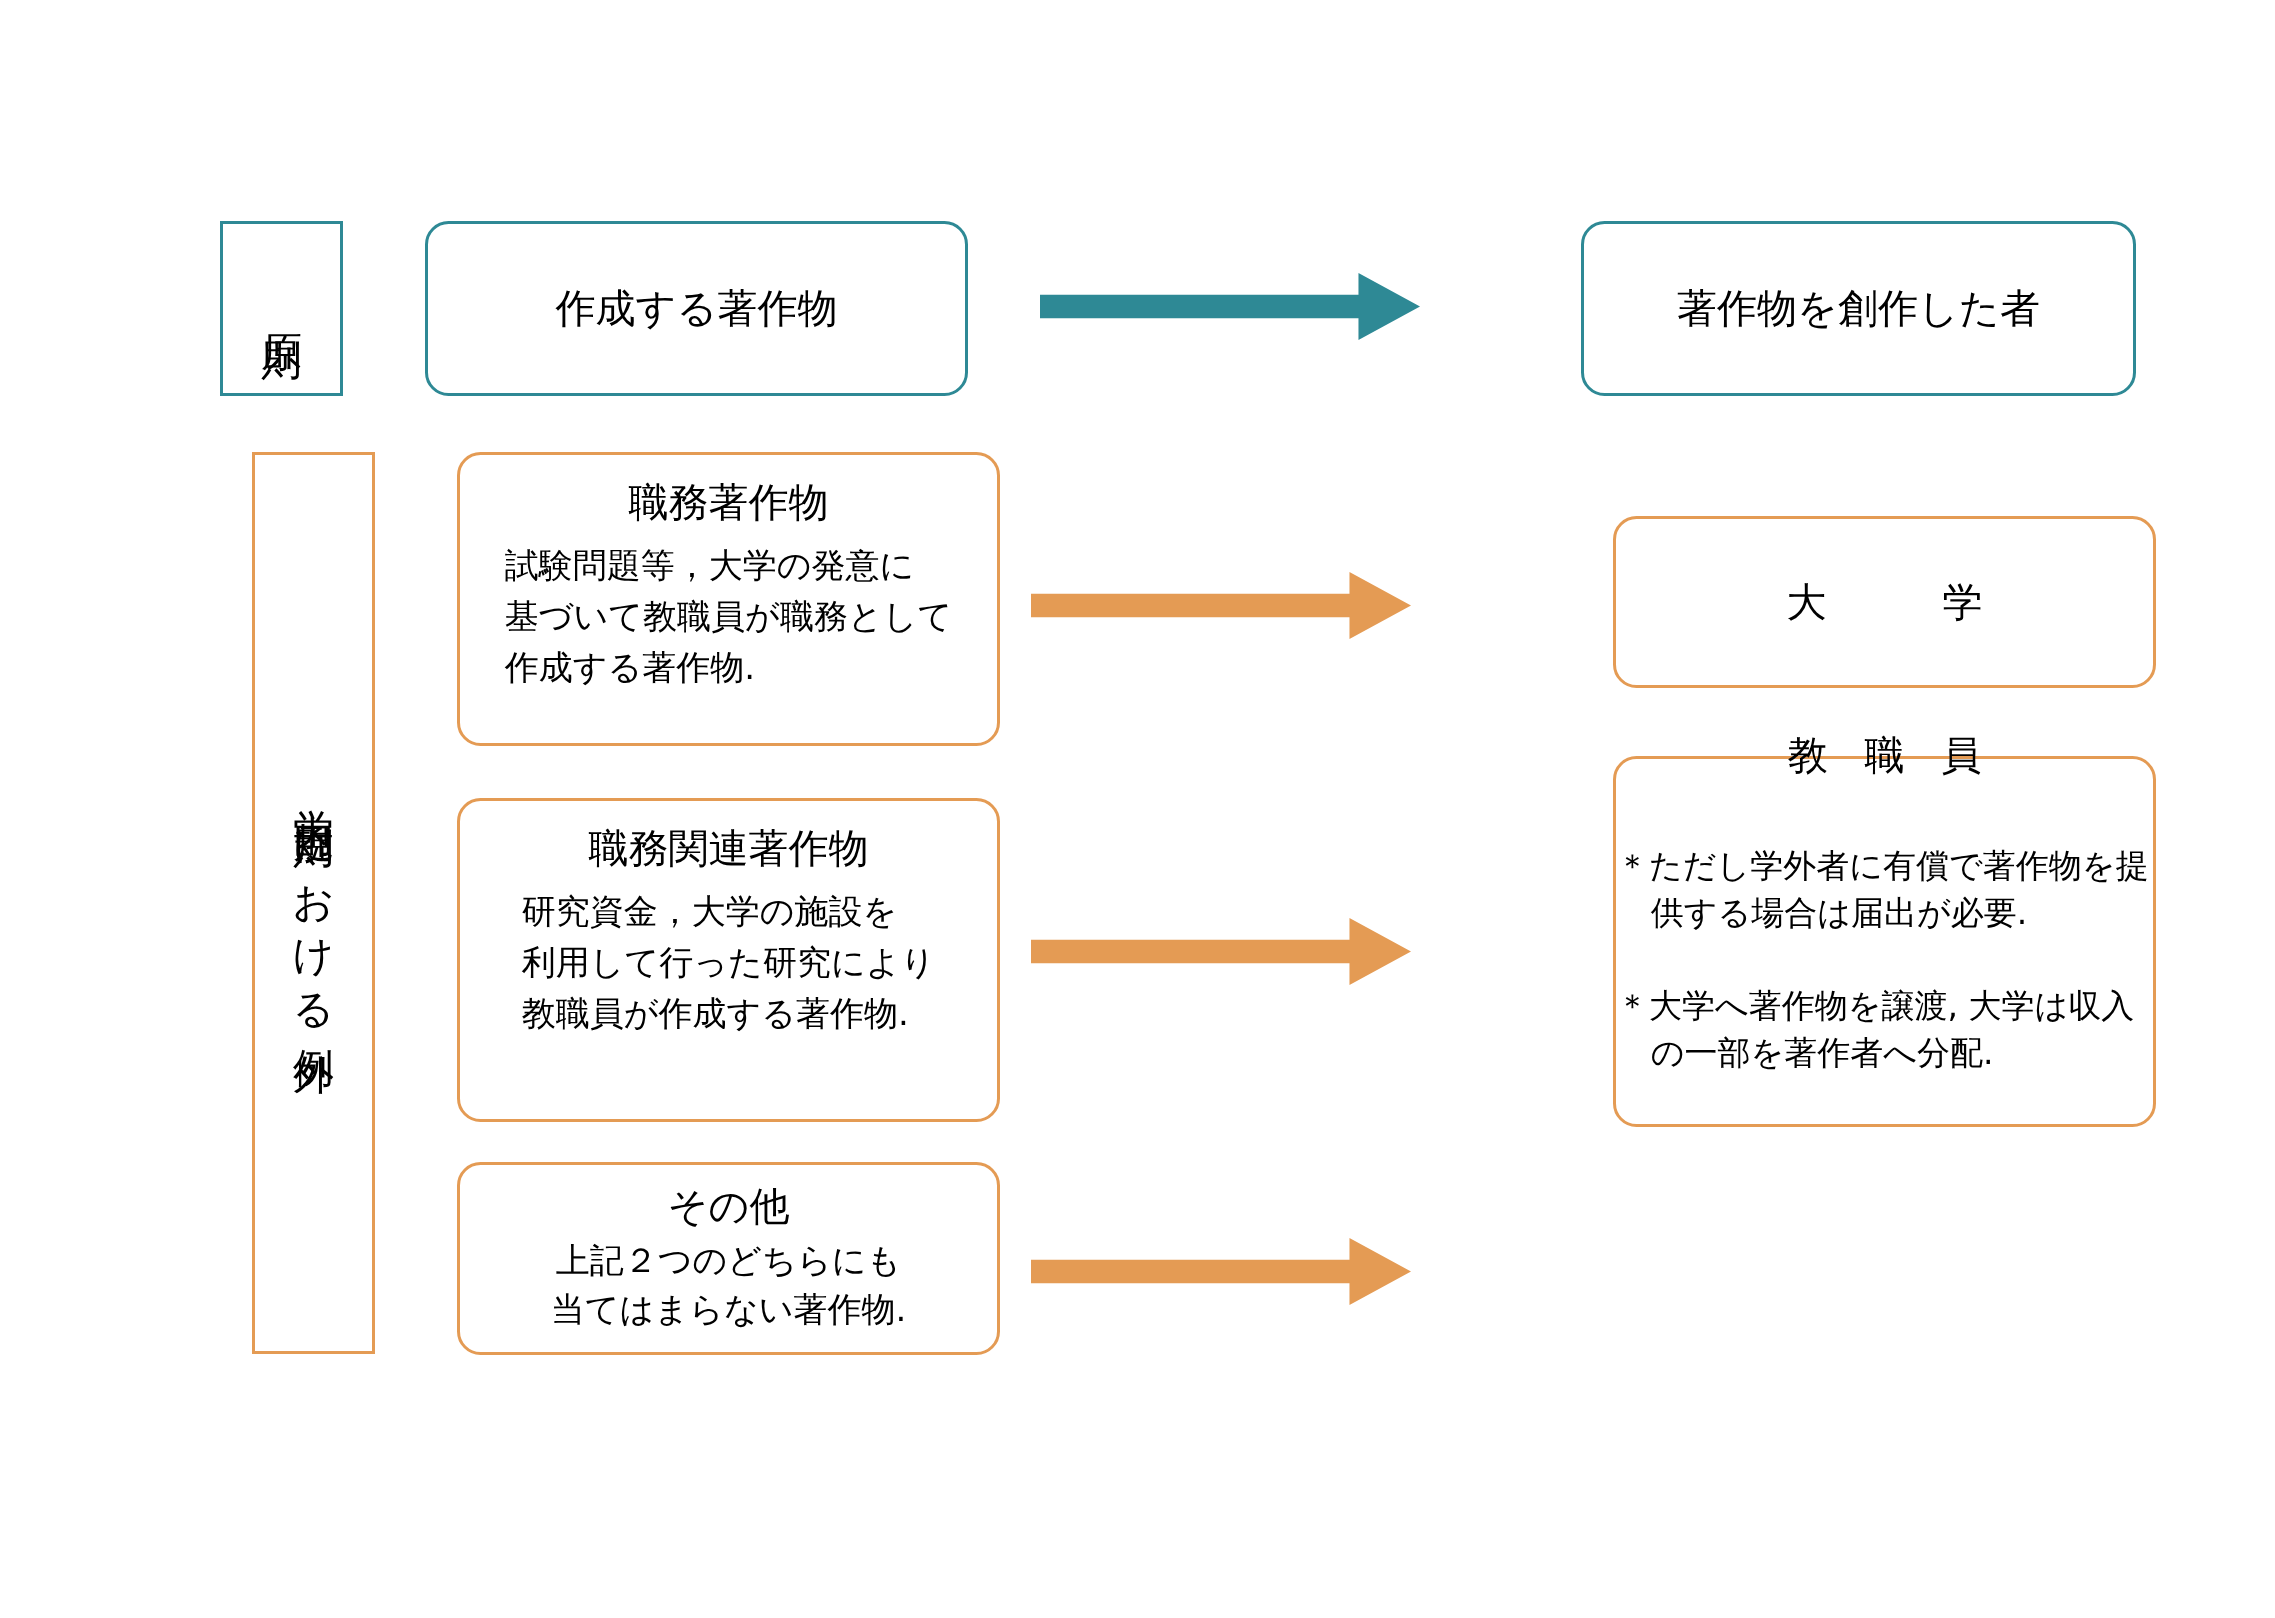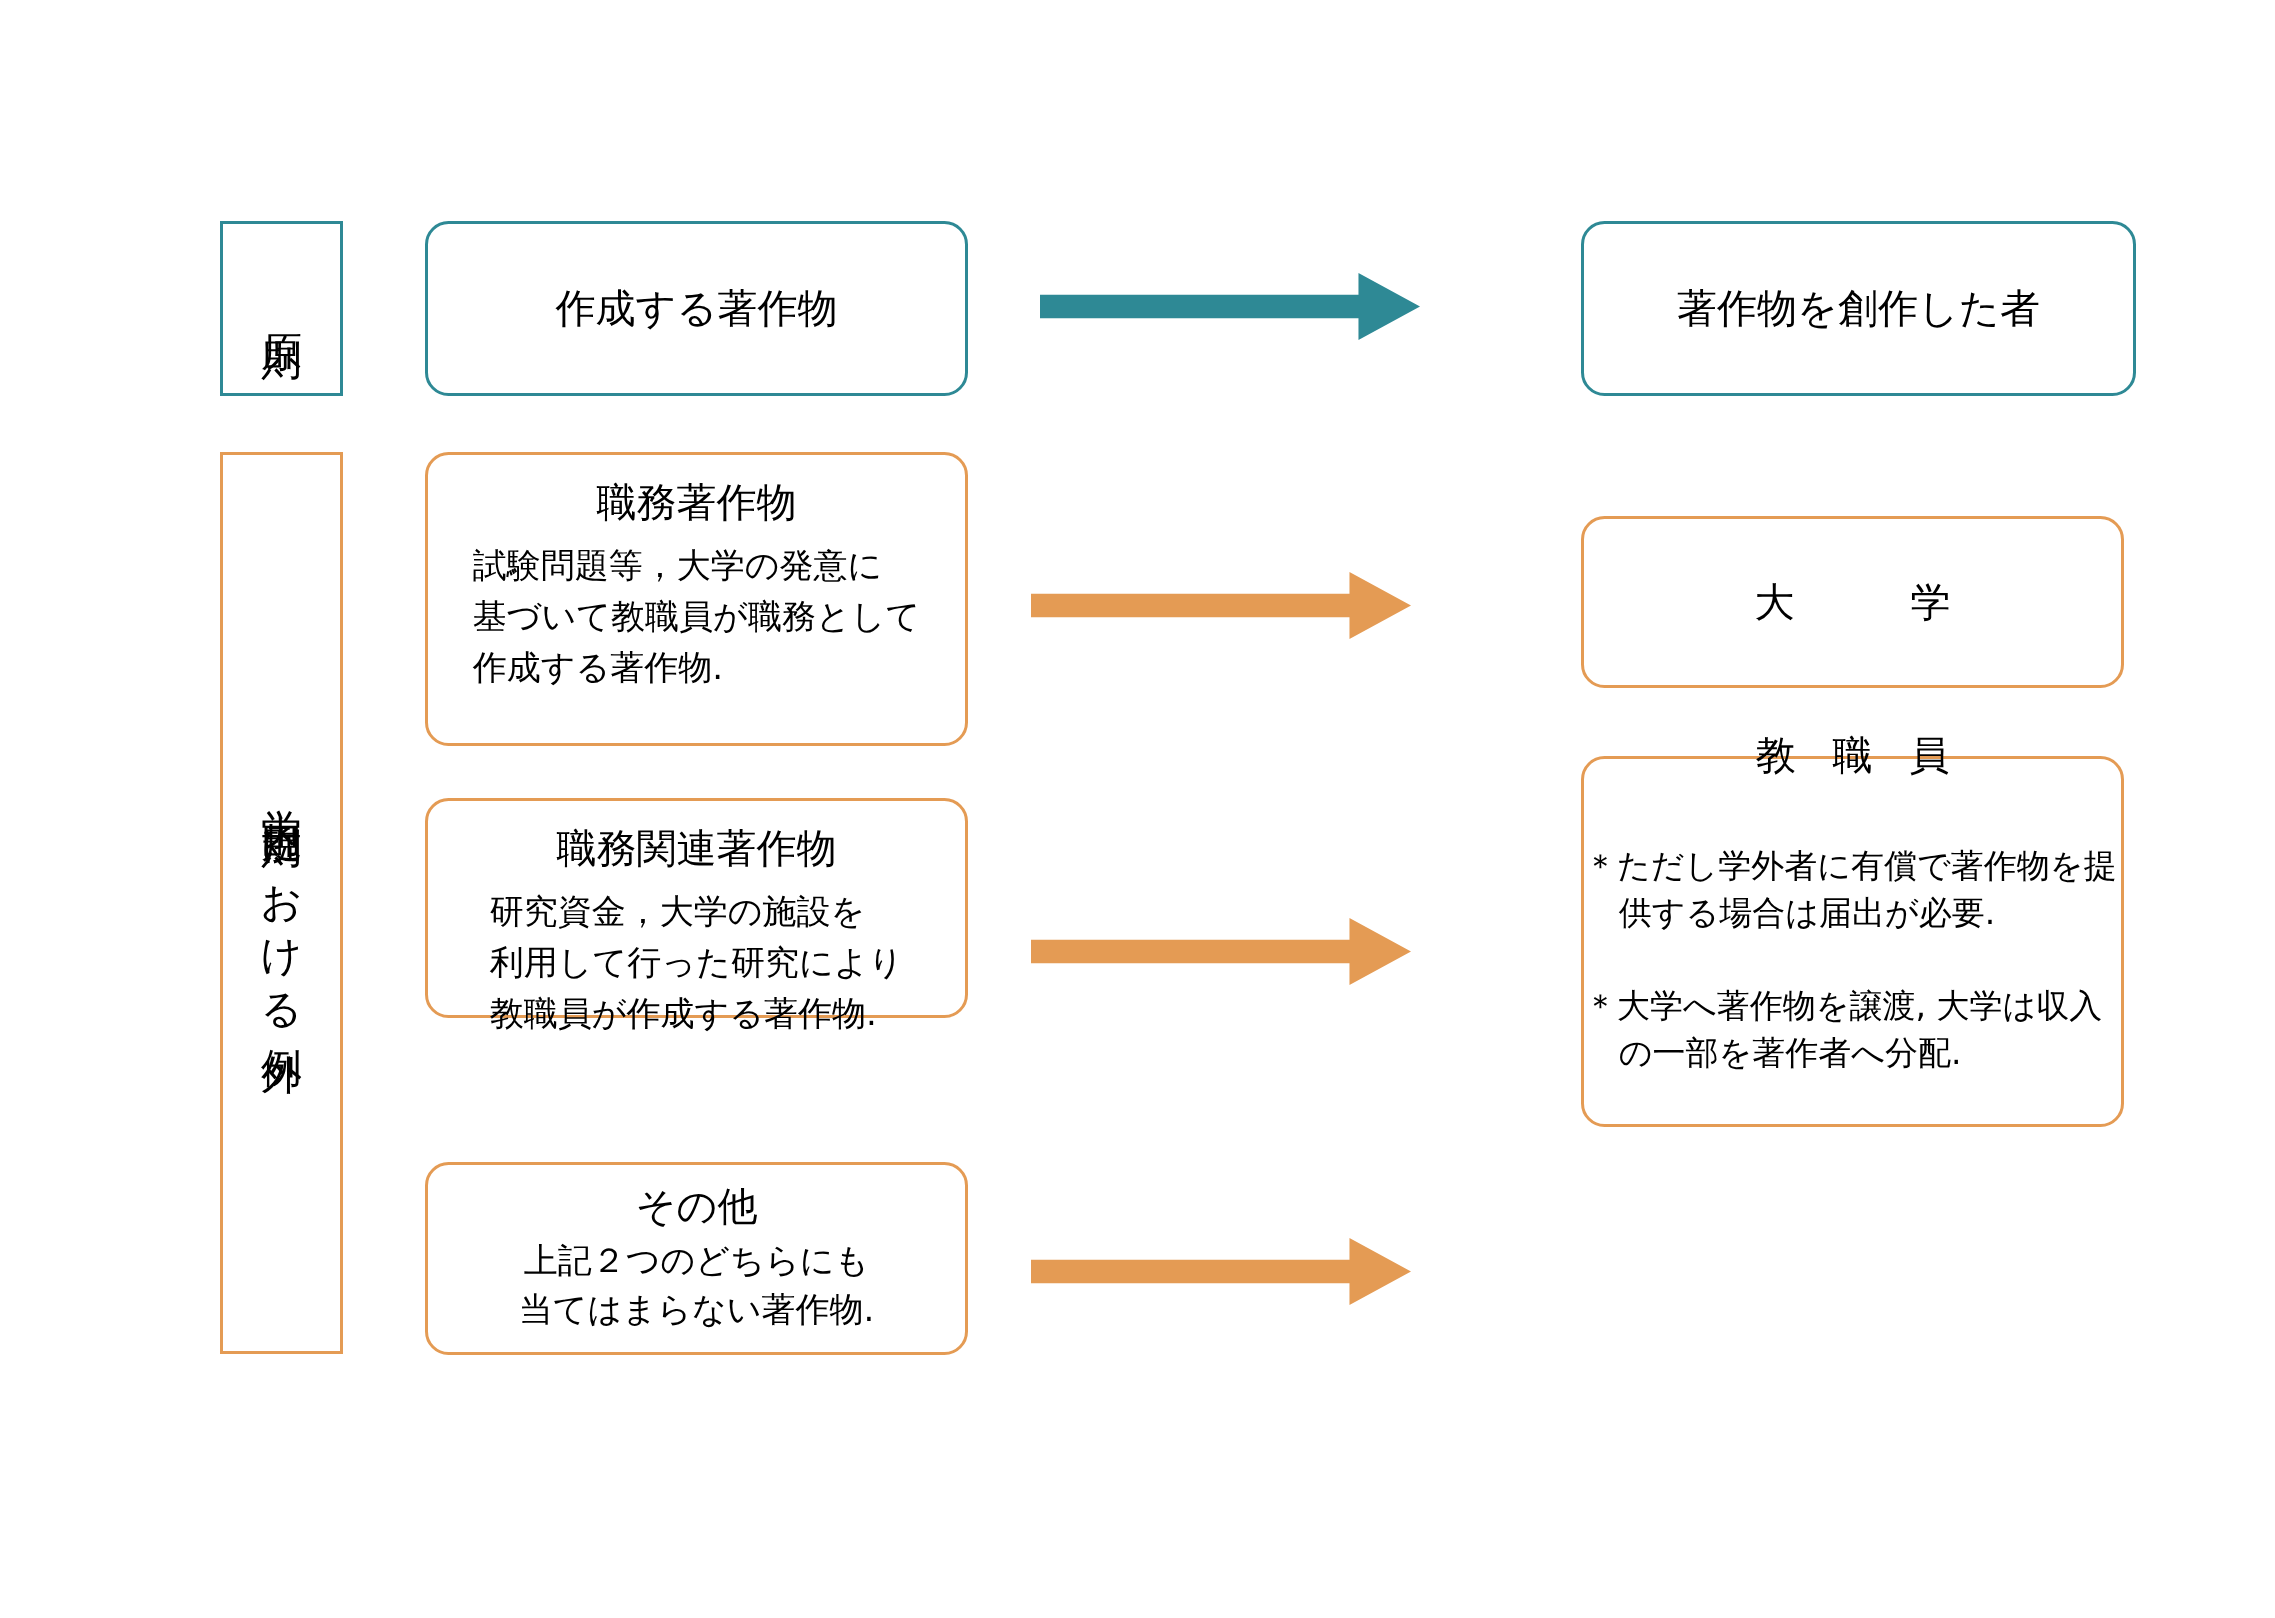--- a/index.html
+++ b/index.html
@@ -28,21 +28,21 @@
   .box {
     position: absolute;
     box-sizing: border-box;
     background: #ffffff;
     display: flex;
     flex-direction: column;
     align-items: center;
     justify-content: center;
   }
   .teal-border { border: 3.6px solid #2E8995; }
-  .orange-border { border: 3.6px solid #E49B54; }
+  .orange-border { border: 3.6px solid #E49B54; margin-left: 32px; }
   .rounded { border-radius: 23.5px; }
   .square { border-radius: 0; }
 
   
   .vlabel {
     writing-mode: vertical-rl;
     text-orientation: upright;
     letter-spacing: 0.16em;
     line-height: 1.0;
     font-size: 41px;
@@ -140,21 +140,21 @@
   <div class="arrow" style="left:1031px; top:570px; width:380px; height:71px;">
     <svg width="380" height="71" viewBox="0 0 420 78" xmlns="http://www.w3.org/2000/svg">
       <polygon points="0,26 352,26 352,2 420,39 352,76 352,52 0,52" fill="#E49B54"></polygon>
     </svg>
   </div>
 
   <div class="box orange-border rounded" style="left:1581px; top:516px; width:543px; height:172px;">
     <div class="box-title-spaced">大　　学</div>
   </div>
 
-  <div class="box orange-border rounded" style="left:425px; top:798px; width:543px; height:220px; justify-content:flex-start; padding-top:23.5px;">
+  <div class="box orange-border rounded" style="left:425px; top:798px; width:543px; height:324px; justify-content:flex-start; padding-top:23.5px;">
     <div class="box-title">職務関連著作物</div>
     <div class="box-body">研究資金，大学の施設を
 利用して行った研究により
 教職員が作成する著作物.</div>
   </div>
 
   <div class="arrow" style="left:1031px; top:916px; width:380px; height:71px;">
     <svg width="380" height="71" viewBox="0 0 420 78" xmlns="http://www.w3.org/2000/svg">
       <polygon points="0,26 352,26 352,2 420,39 352,76 352,52 0,52" fill="#E49B54"></polygon>
     </svg>

